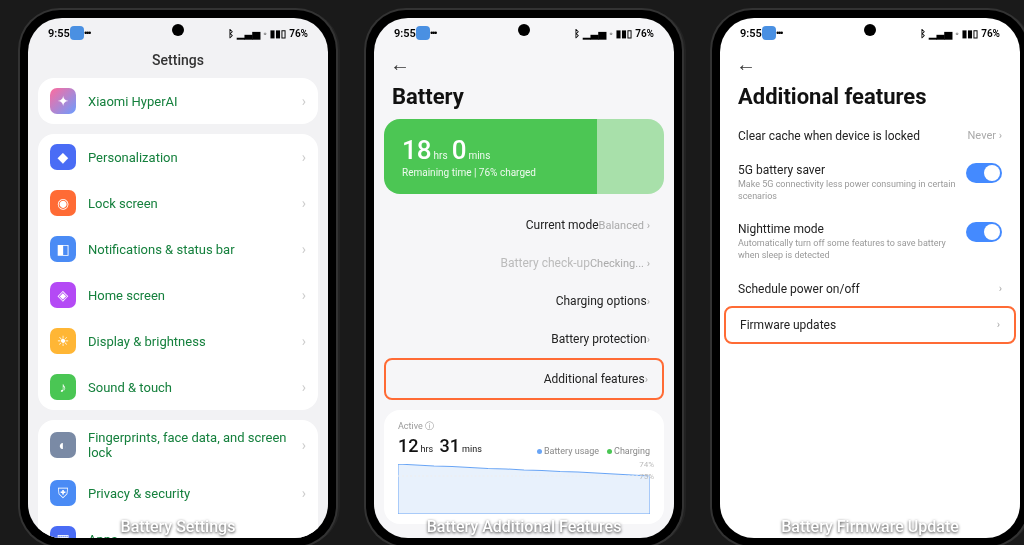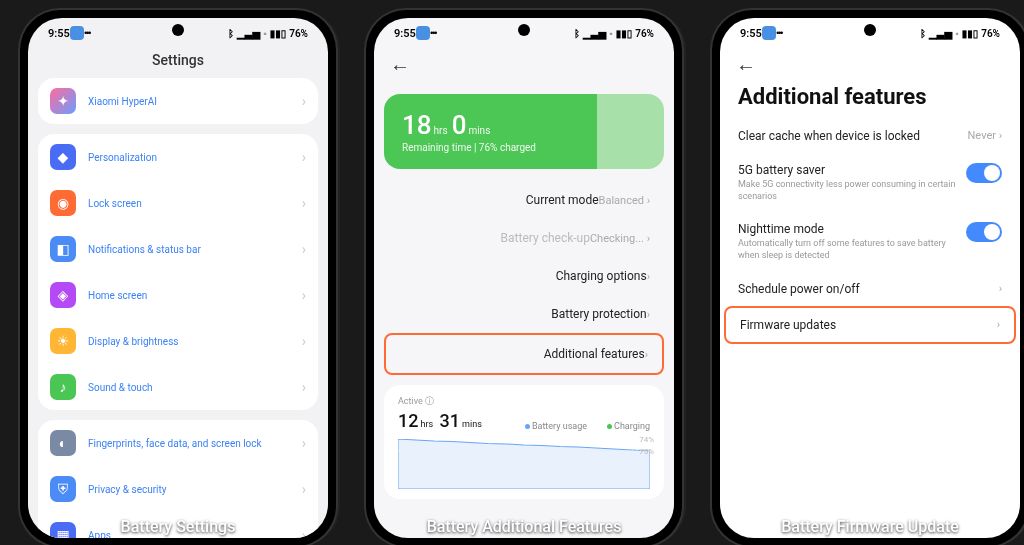--- a/index.html
+++ b/index.html
@@ -14,36 +14,36 @@
 .dots { letter-spacing:-2px; }
 .hdr { padding:4px 16px 10px; }
 .hdr-center { text-align:center; font-size:14px; font-weight:500; color:#333; }
 .back { font-size:20px; color:#333; margin-bottom:8px; cursor:pointer; }
 .hdr-big { font-size:22px; font-weight:700; color:#111; padding-left:2px; }
 .content { padding:0 10px; overflow:hidden; }
 .card { background:#fff; border-radius:16px; margin-bottom:10px; overflow:hidden; }
 .row { display:flex; align-items:center; padding:10px 12px; cursor:pointer; position:relative; }
 .row + .row { border-top:none; }
 .row .icon { width:26px; height:26px; border-radius:7px; margin-right:12px; display:flex; align-items:center; justify-content:center; flex:0 0 26px; }
-.row .label { flex:1; font-size:10px; color:#3b82f6; }
+.row .label { flex:1; font-size:13px; color:#15803d; }
 .row .chev { color:#ccc; font-size:14px; }
 .highlight { border:2px solid #ff6b35; border-radius:8px; }
 .batt-tile { background:linear-gradient(90deg,#4cc654 76%, #a8e0aa 76%); border-radius:16px; padding:16px 18px; color:#fff; margin-bottom:12px; }
 .batt-time { font-size:26px; font-weight:500; }
 .batt-time small { font-size:10px; font-weight:400; opacity:.9; margin:0 4px 0 2px; }
 .batt-sub { font-size:10px; opacity:.9; margin-top:2px; }
 .plain-row { display:flex; justify-content:flex-end; align-items:center; padding:12px 14px; font-size:12px; color:#222; cursor:pointer; }
 .plain-row .val { color:#aaa; font-size:11px; }
 .plain-row.dim { color:#bbb; }
 .sect-gap { height:10px; }
 .chart-area { background:#fff; border-radius:16px; padding:10px 14px; }
 .chart-hdr { display:flex; align-items:flex-end; gap:8px; font-size:10px; color:#888; }
 .chart-big { font-size:18px; font-weight:500; color:#111; }
 .chart-big small { font-size:9px; font-weight:400; margin:0 2px; }
-.legend { margin-left:auto; display:flex; gap:20px; font-size:9px; color:#888; align-items:flex-start; }
+.legend { margin-left:auto; display:flex; gap:8px; font-size:9px; color:#888; align-items:flex-start; }
 .ldot { width:5px; height:5px; border-radius:50%; display:inline-block; margin-right:2px; }
 .chart { height:50px; position:relative; margin-top:8px; }
 .chart svg { width:100%; height:100%; }
 .toggle { width:36px; height:20px; border-radius:10px; background:#448aff; position:relative; flex:0 0 36px; }
 .toggle:after { content:""; position:absolute; right:2px; top:2px; width:16px; height:16px; background:#fff; border-radius:50%; }
 .ft-row { padding:10px 14px; display:flex; align-items:flex-start; cursor:pointer; }
 .ft-text { flex:1; }
 .ft-title { font-size:12px; color:#222; }
 .ft-sub { font-size:9px; color:#999; margin-top:2px; line-height:1.3; }
 .caption { position:absolute; bottom:10px; left:0; right:0; text-align:center; color:#fff; font-size:16px; font-weight:500; text-shadow:0 1px 3px rgba(0,0,0,.8); pointer-events:none; }
@@ -168,20 +168,21 @@
       <div class="right">
             <span>ᛒ</span>
             <span>▁▃▅</span>
             <span>◦</span>
             <span>▮▮▯</span>
             <span>76%</span>
           </div>
     </div>
     <div class="hdr">
       <div class="back">←</div>
+      <div class="hdr-big">Battery</div>
     </div>
     <div class="content">
       <div class="batt-tile">
         <div class="batt-time"><span>18</span><small>hrs</small><span>0</span><small>mins</small></div>
         <div class="batt-sub">Remaining time | 76% charged</div>
       </div>
       <div id="s2rows">
             <div class="plain-row">
               <span>Current mode</span>
               <span class="val">Balanced ›</span>

